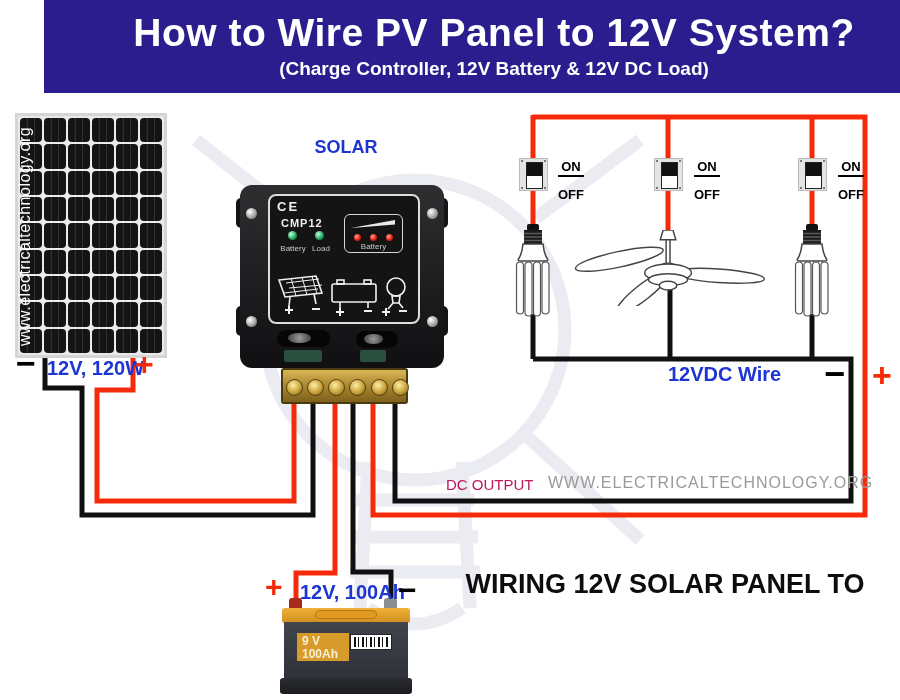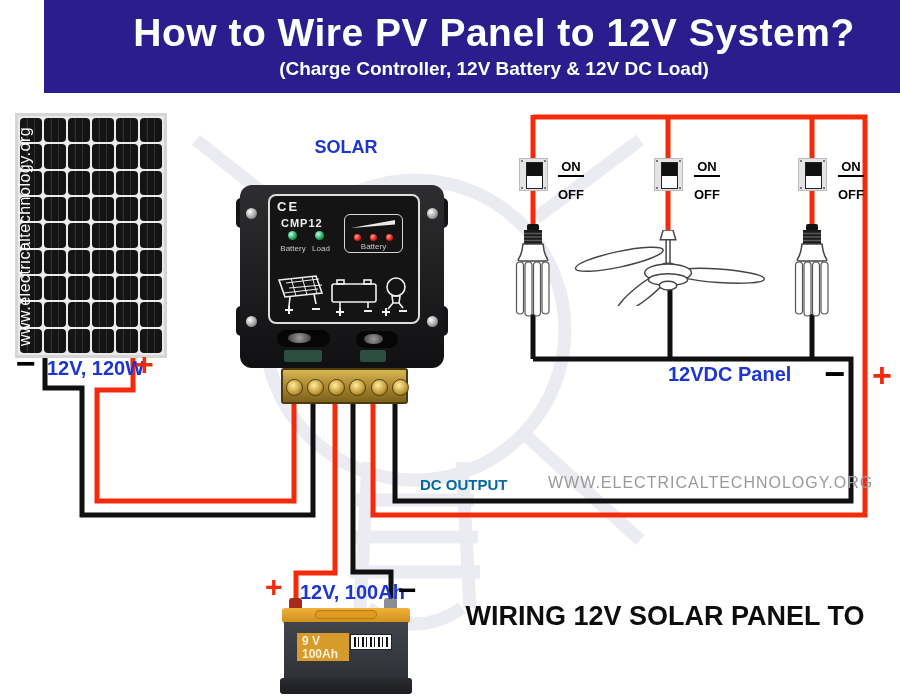--- a/index.html
+++ b/index.html
@@ -75,21 +75,21 @@
              background:linear-gradient(180deg,#101010 0 52%,#fdfdfd 52% 100%);}
   .sw-dot{position:absolute;width:2px;height:2px;border-radius:50%;background:#555;}
   .onoff{z-index:2;font-size:13px;font-weight:bold;color:#000;text-align:center;width:38px;line-height:1.1;}
   .onoff .on{display:inline-block;border-bottom:2.5px solid #000;padding:0 3px 1px 3px;}
   .onoff .off{display:block;padding-top:11px;}
 
   
   .load-icon{z-index:2;}
 
   
-  .dc-output{left:420px;top:476px;font-size:15px;font-weight:bold;color:#0369a1;z-index:3;}
+  .dc-output{left:446px;top:476px;font-size:15px;font-weight:normal;color:#be185d;z-index:3;}
   .dc-site{left:548px;top:474px;font-size:16px;color:#9a9a9a;letter-spacing:1px;z-index:3;}
 
   
   .bat-post{z-index:2;border-radius:3px;}
   .bat-top{left:282px;top:608px;width:128px;height:15px;z-index:2;border-radius:3px;
            background:linear-gradient(180deg,#f0b23a,#cf8d1e);}
   .bat-handle{position:absolute;left:33px;top:2px;width:62px;height:9px;border-radius:4px;
               background:#e09a22;border:1px solid #b87a14;box-sizing:border-box;}
   .bat-body{left:284px;top:622px;width:124px;height:56px;z-index:2;
             background:linear-gradient(180deg,#42454c,#2e3137);}
@@ -97,21 +97,21 @@
              color:#f8f0d4;font-size:12px;font-weight:bold;line-height:13px;padding:2px 0 0 5px;}
   .bat-barcode{position:absolute;left:66px;top:12px;width:42px;height:16px;background:#fff;
                border:1px solid #222;box-sizing:border-box;}
   .bat-bars{position:absolute;inset:2px 3px;background:repeating-linear-gradient(90deg,
             #111 0 2px,#fff 2px 4px,#111 4px 5px,#fff 5px 8px);}
   .bat-base{left:280px;top:678px;width:132px;height:16px;z-index:2;border-radius:3px;
             background:linear-gradient(180deg,#2a2c31,#1b1d20);}
 
   
   .caption{left:443px;top:570px;width:444px;text-align:center;color:#0d0d0d;
-           font-size:27px;font-weight:bold;line-height:28px;z-index:3;margin-top:32px;}
+           font-size:27px;font-weight:bold;line-height:28px;z-index:3;}
 </style>
 </head>
 <body>
 
 <div id="canvas">
 
   <svg class="abs watermark" width="900" height="700" viewBox="0 0 900 700">
     <g stroke="#e9e9f1" stroke-width="13" fill="none" opacity="0.9">
       <circle cx="415" cy="330" r="150"></circle>
       <path d="M368,462 L360,608"></path>
@@ -356,21 +356,21 @@
     <path d="M12,9.5 H30 M12,13 H30 M12,16.5 H30" stroke="#5a5a5a" stroke-width="1.4"></path>
     <path d="M11,20 H31 Q32,30 35.5,35 Q36.5,37 33.5,37 L8.5,37 Q5.5,37 6.5,35 Q10,30 11,20 Z" fill="#fff" stroke="#444" stroke-width="1.5"></path>
     <g fill="#fdfdfd" stroke="#555" stroke-width="1.2">
       <rect x="4.5" y="38" width="7" height="52" rx="3.5"></rect>
       <rect x="13" y="38" width="7" height="54" rx="3.5"></rect>
       <rect x="21.5" y="38" width="7" height="54" rx="3.5"></rect>
       <rect x="30" y="38" width="7" height="52" rx="3.5"></rect>
     </g>
   </svg>
 
-  <div class="abs lbl-blue" style="left:668px;top:363px;font-size:20px;">12VDC Panel</div>
+  <div class="abs lbl-blue" style="left:668px;top:363px;font-size:20px;">12VDC Wire</div>
   <div class="abs sym-minus" style="left:824px;top:356px;font-size:36px;">−</div>
   <div class="abs sym-plus" style="left:872px;top:358px;font-size:34px;">+</div>
 
   <div class="abs dc-output">DC OUTPUT</div>
   <div class="abs dc-site">WWW.ELECTRICALTECHNOLOGY.ORG</div>
 
   <div class="abs sym-plus" style="left:265px;top:572px;font-size:30px;">+</div>
   <div class="abs lbl-blue" style="left:300px;top:581px;font-size:20px;">12V, 100Ah</div>
   <div class="abs sym-minus" style="left:398px;top:574px;font-size:32px;">−</div>
 

